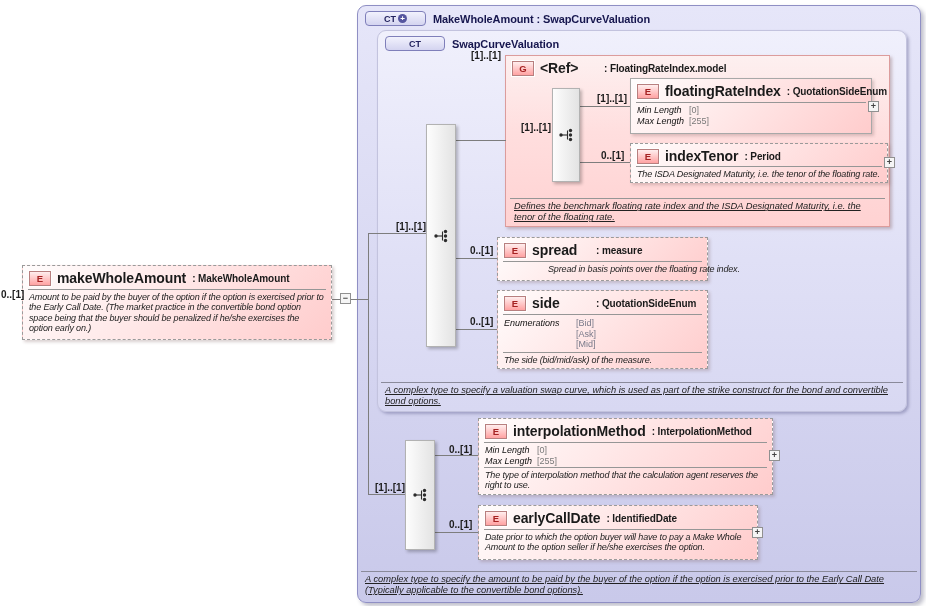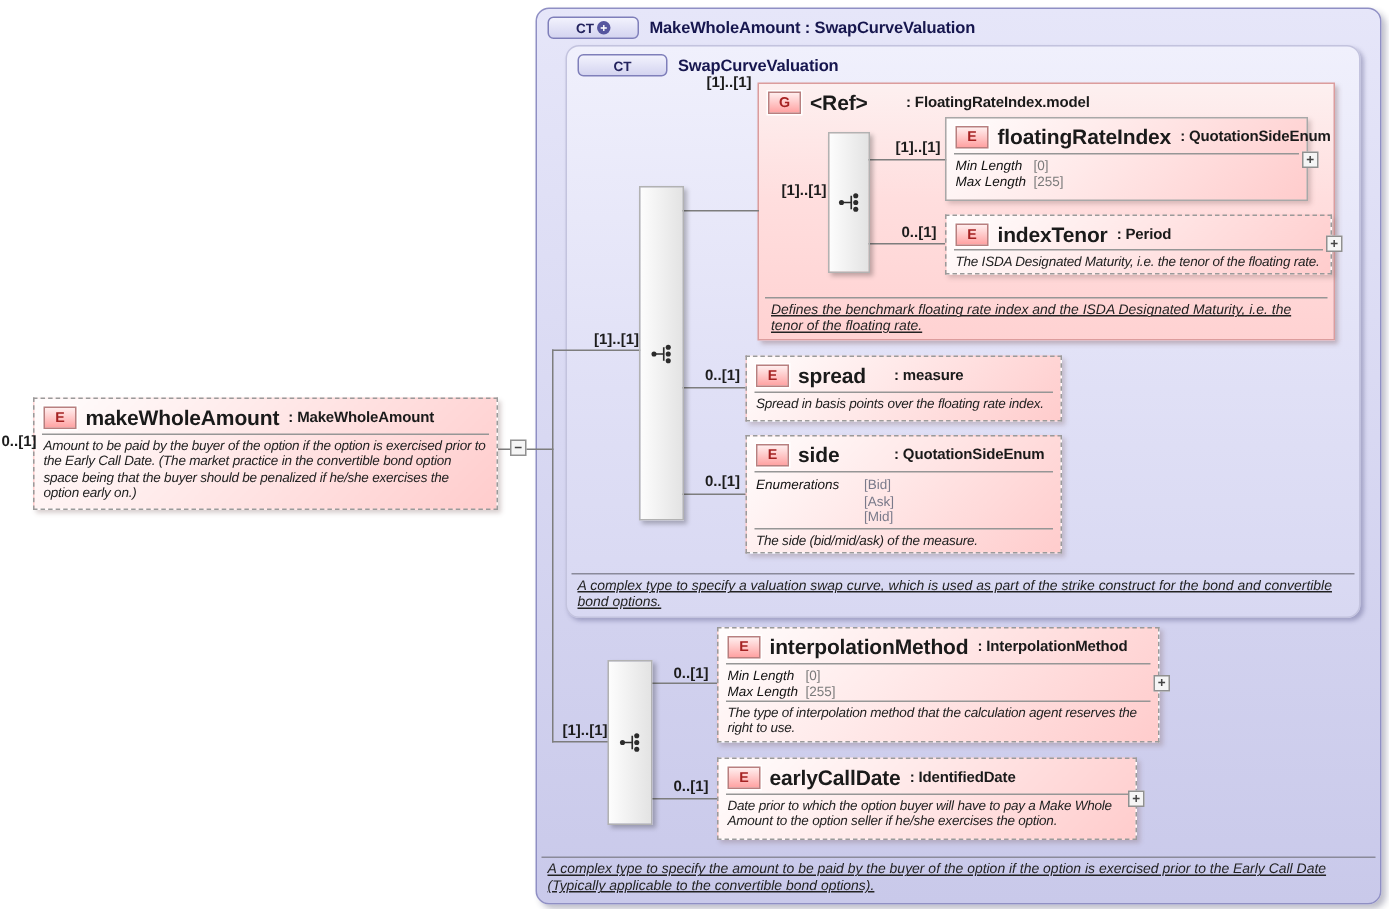--- a/index.html
+++ b/index.html
@@ -200,21 +200,21 @@
     <div class="ebox-doc" style="white-space:nowrap;">The ISDA Designated Maturity, i.e. the tenor of the floating rate.</div>
   </div>
 
   <div class="ebox" style="left:497px;top:237px;width:211px;min-height:44px;box-sizing:border-box;">
     <div class="ebox-header">
       <span class="badge-el">E</span>
       <span class="name w58">spread</span>
       <span class="type">: measure</span>
     </div>
     <div class="sep"></div>
-    <div class="ebox-doc" style="white-space:nowrap;">Spread in basis points over the floating rate index.</div>
+    <div class="ebox-doc" style="white-space:nowrap;margin-left:44px;">Spread in basis points over the floating rate index.</div>
   </div>
 
   <div class="ebox" style="left:497px;top:290px;width:211px;min-height:78px;box-sizing:border-box;">
     <div class="ebox-header">
       <span class="badge-el">E</span>
       <span class="name w58">side</span>
       <span class="type">: QuotationSideEnum</span>
     </div>
     <div class="sep"></div>
     <div class="enum-section">

